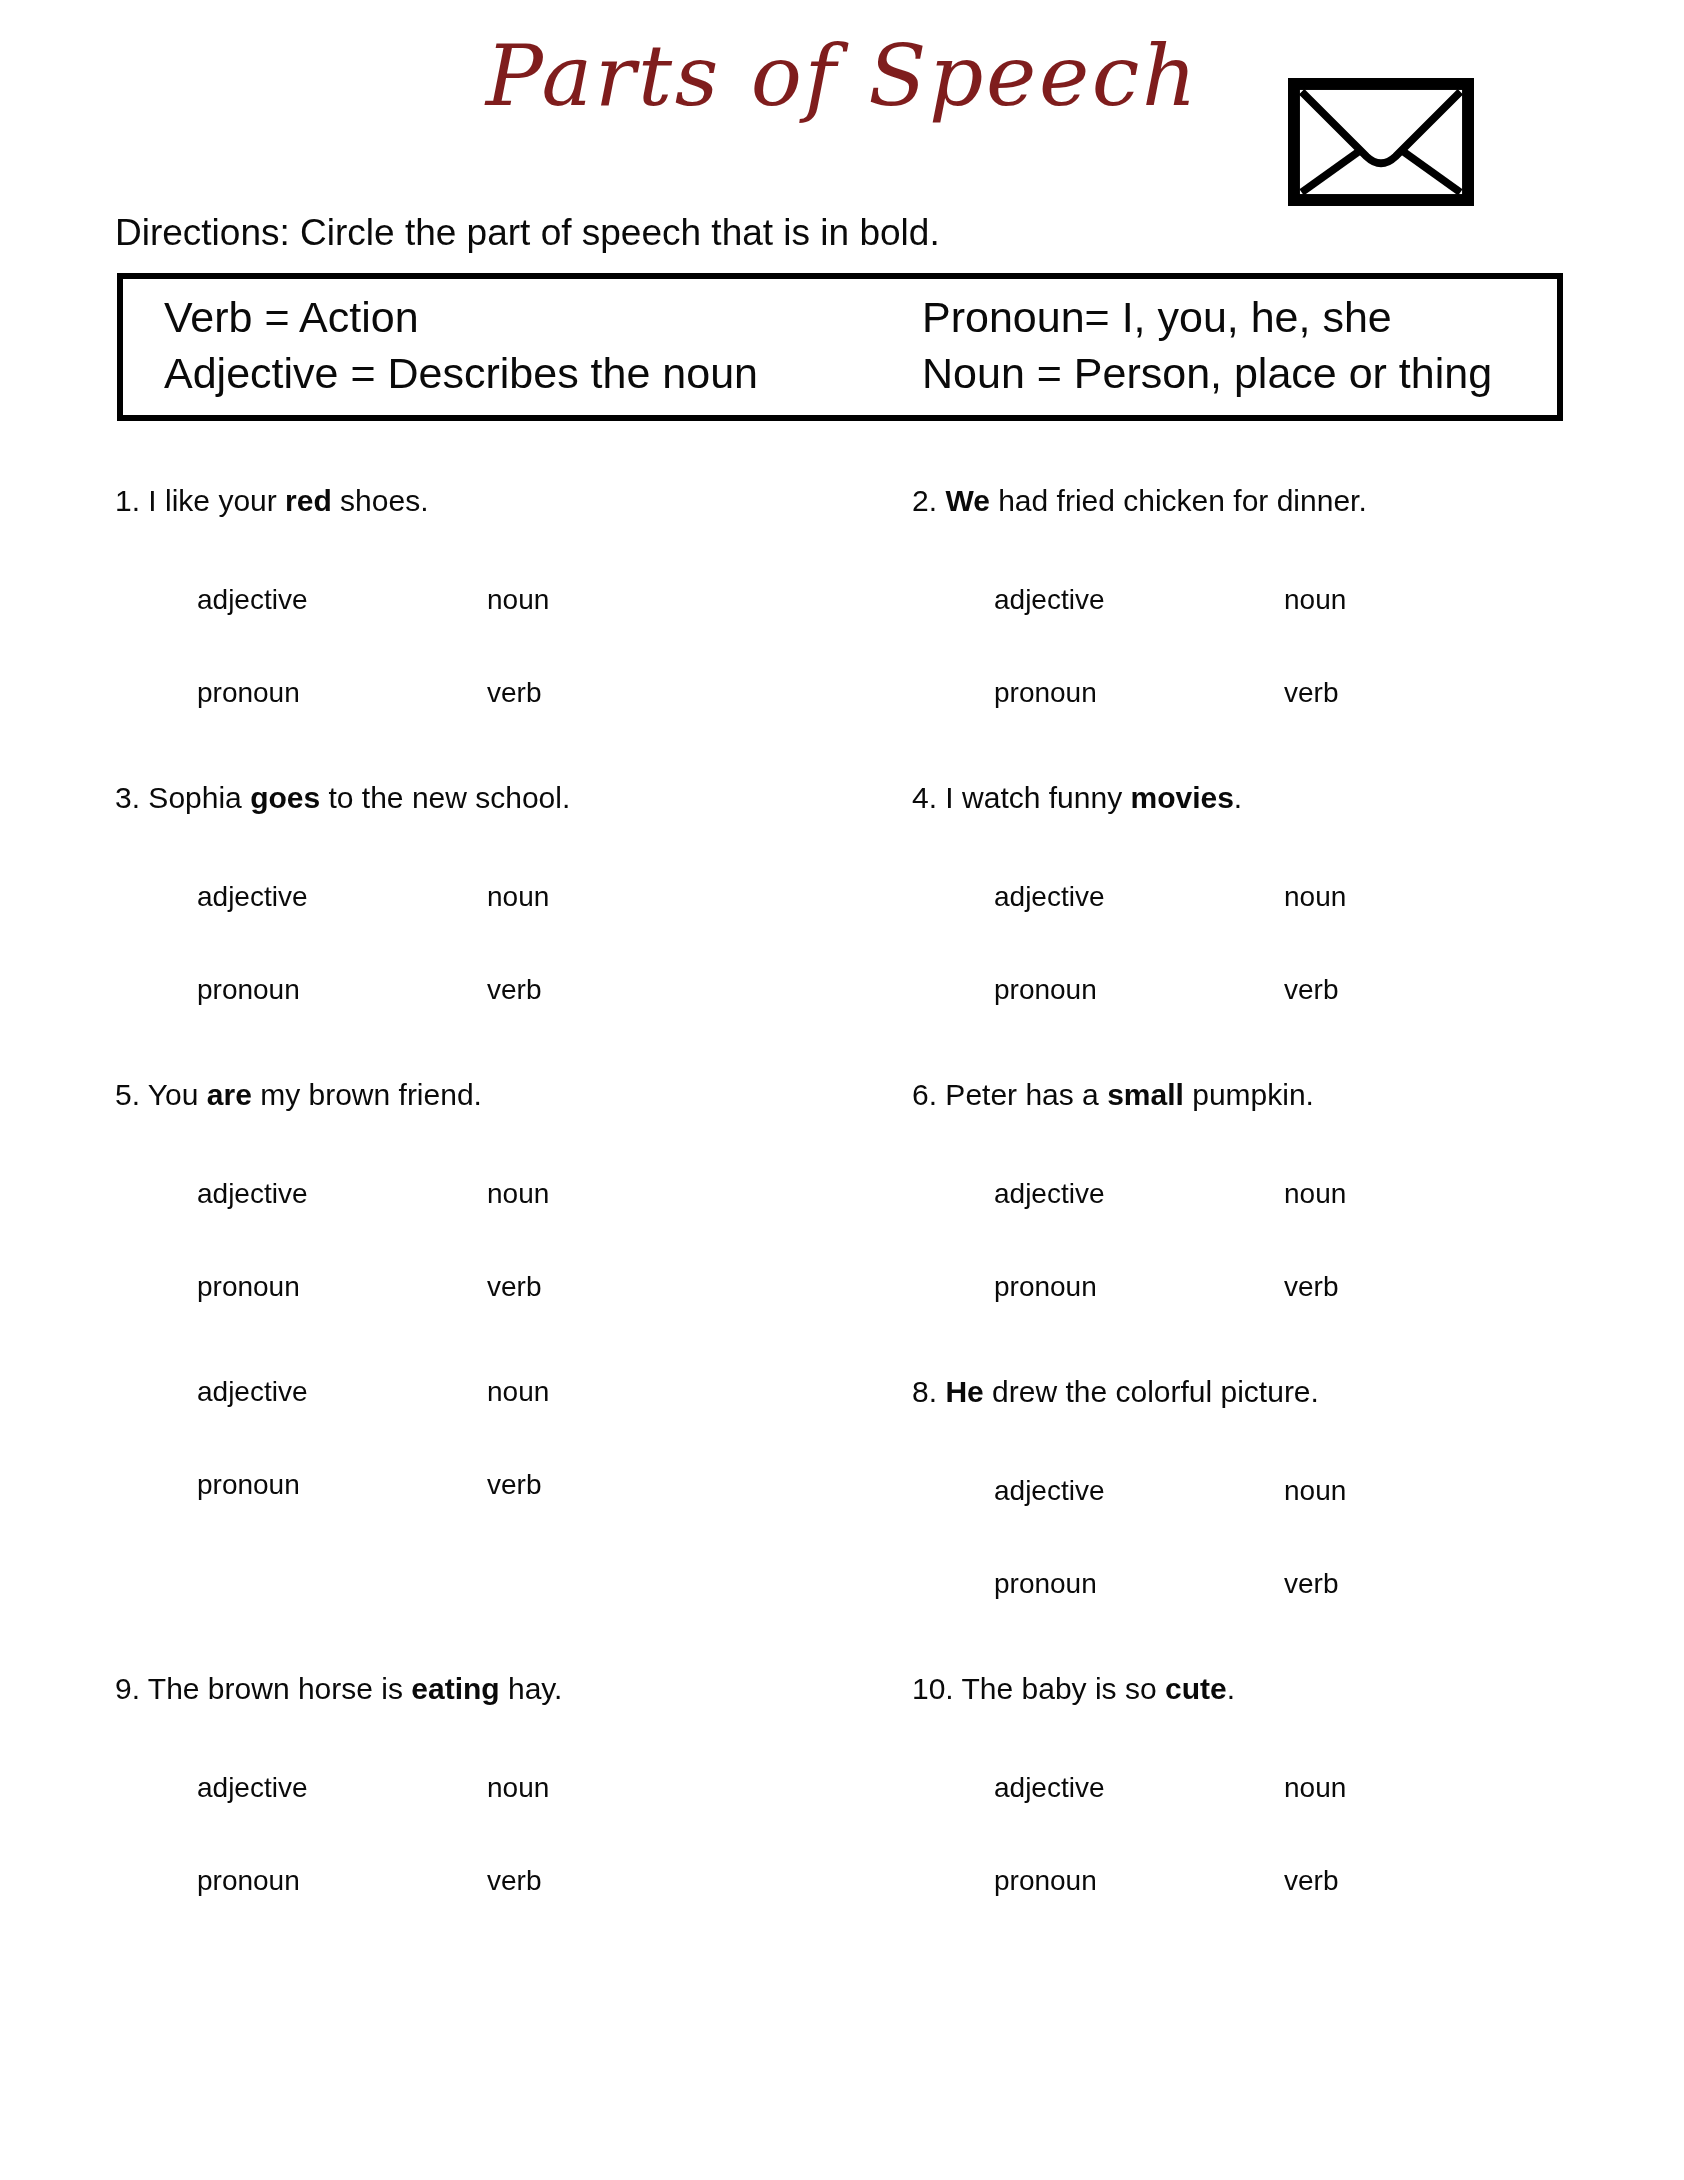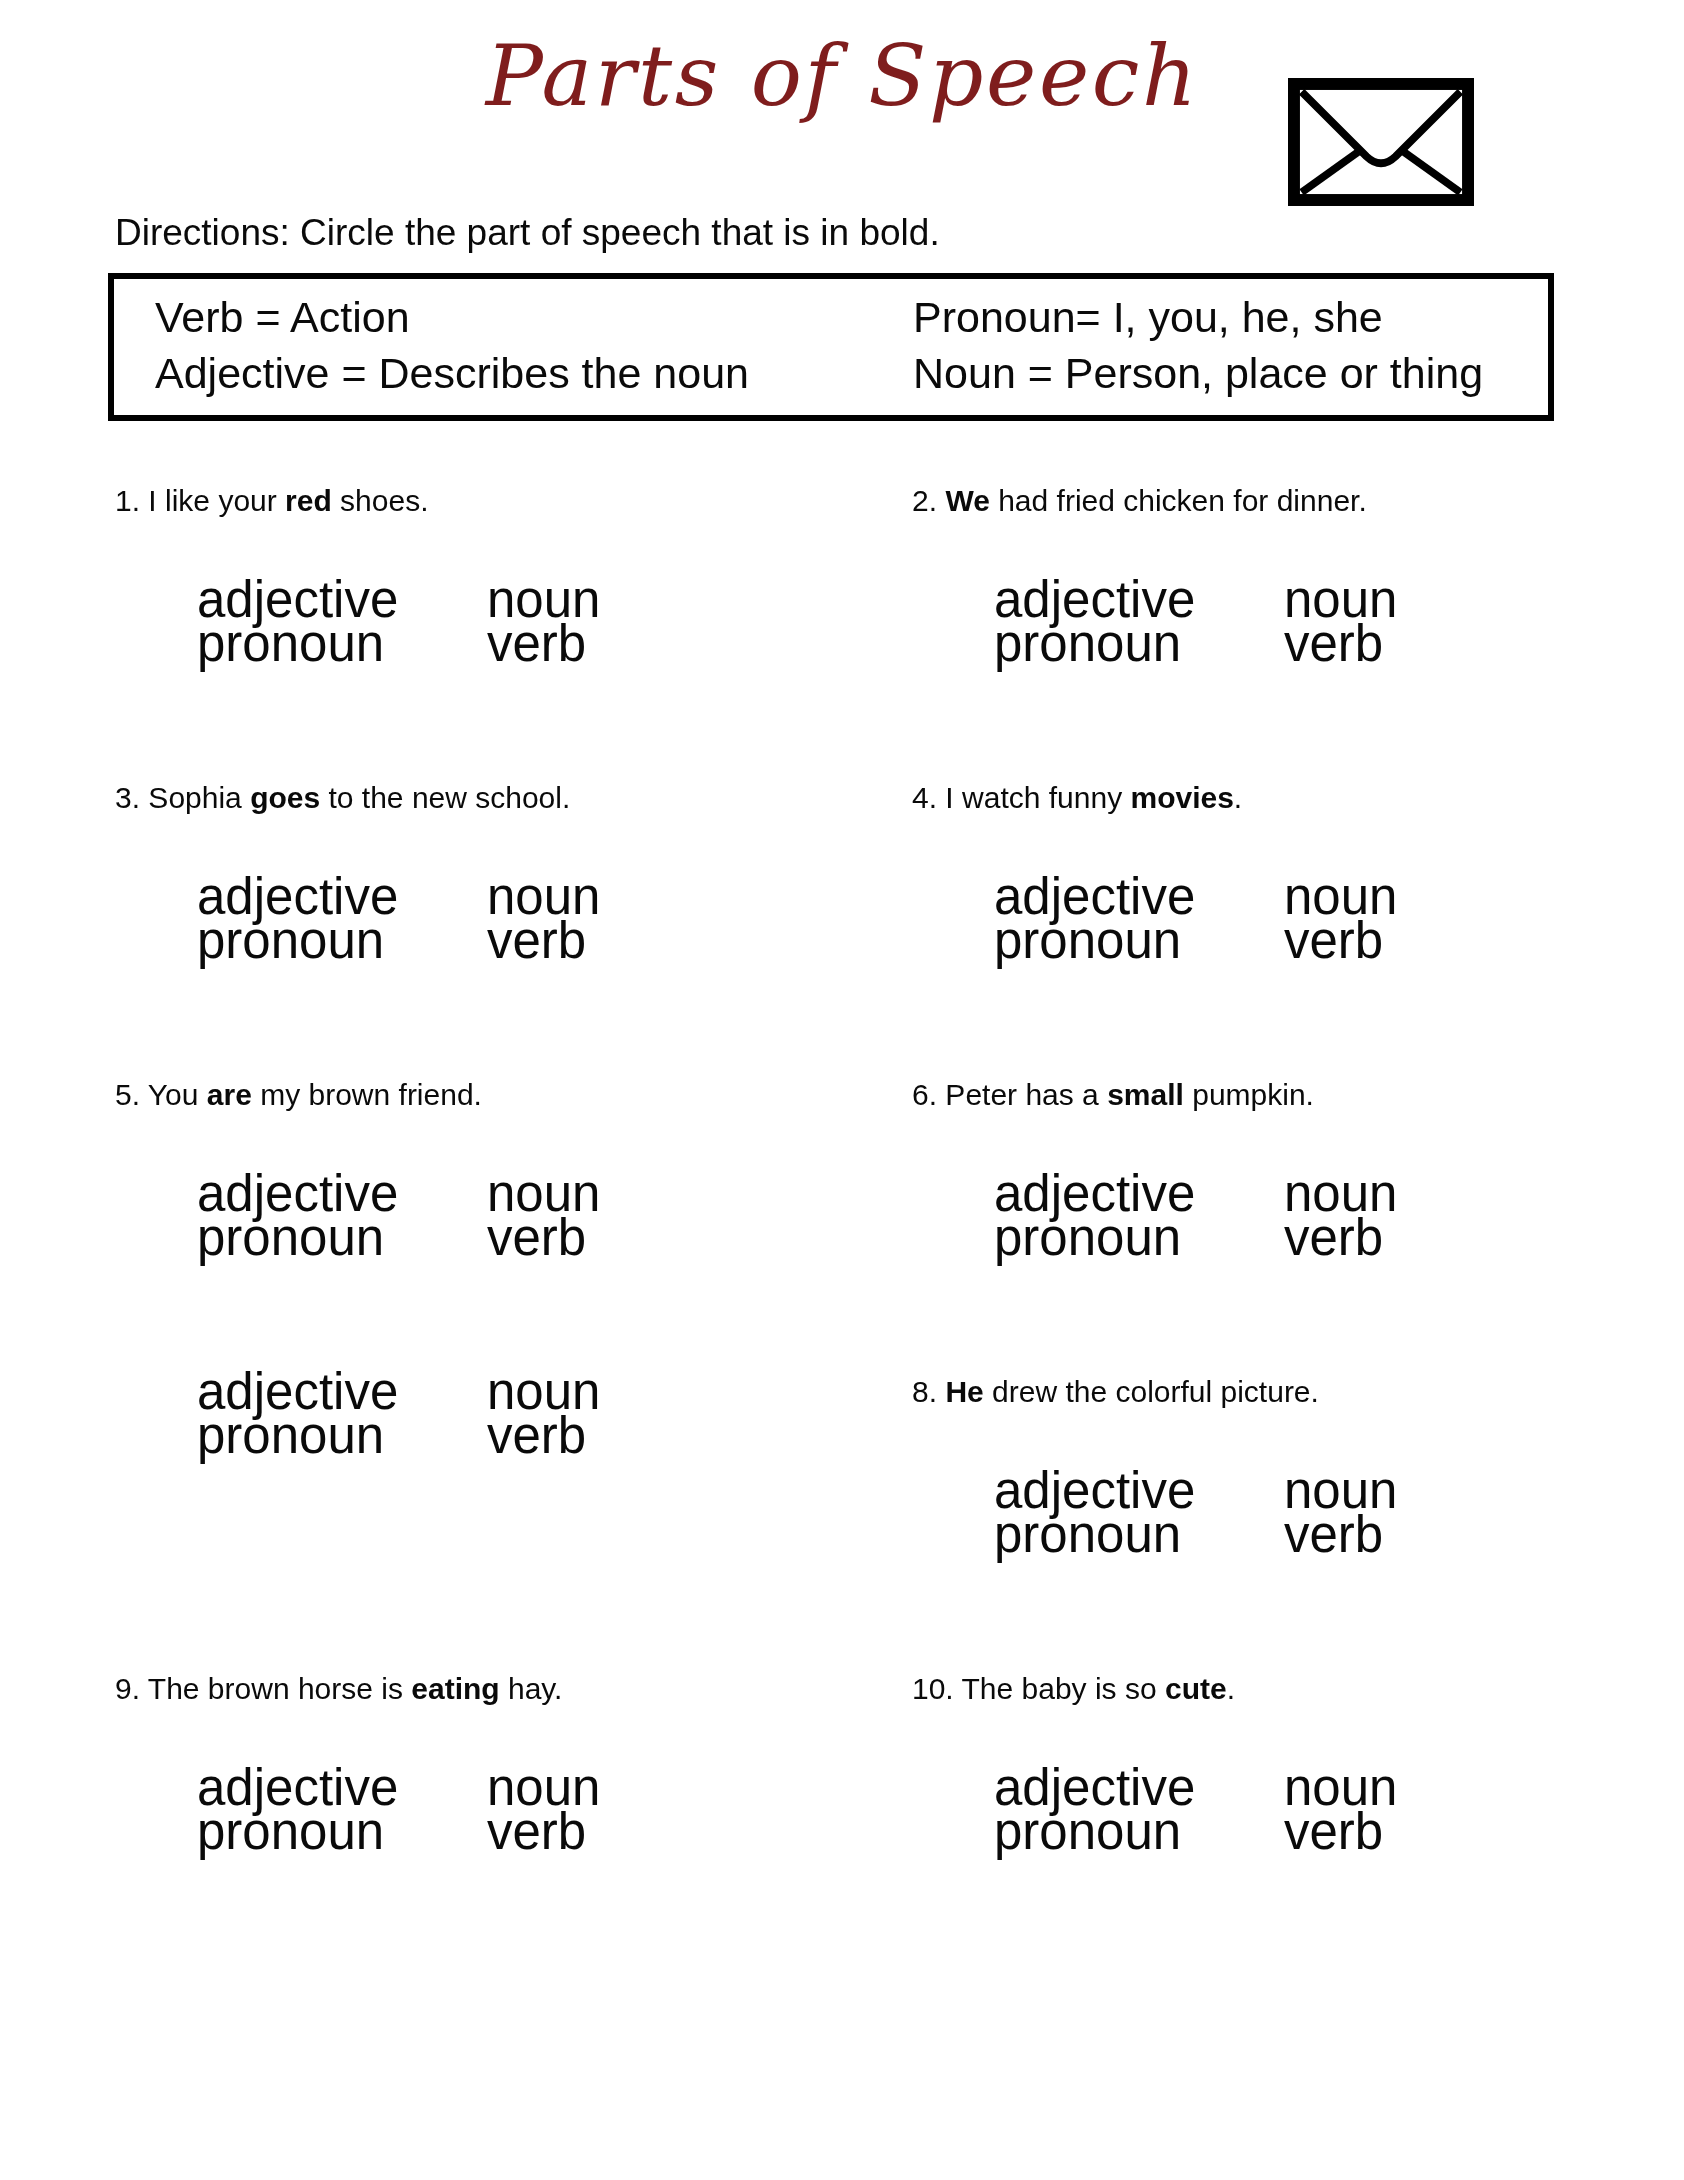--- a/index.html
+++ b/index.html
@@ -21,39 +21,39 @@
   }
   .envelope {
     position: absolute; top: 78px; left: 1288px;
     width: 186px; height: 128px;
   }
   .directions {
     position: absolute; top: 211px; left: 115px;
     font-size: 37px; line-height: 44px;
   }
   .keybox {
-    position: absolute; top: 273px; left: 108px; width: 1446px;
+    position: absolute; top: 273px; left: 117px; width: 1446px;
     border: 6px solid #000;
     padding: 10.2px 17px 13.6px 41px;
     display: grid; grid-template-columns: 758px auto;
     grid-auto-flow: column;
     grid-template-rows: auto auto;
   }
   .keyline { font-size: 43px; line-height: 56px; white-space: nowrap; }
   .questions {
     position: absolute; top: 479px; left: 115px; width: 1540px;
     display: grid; grid-template-columns: 797px 1fr;
   }
   .q-block { min-height: 297px; }
   .q-sentence { font-size: 30px; line-height: 44px; margin-bottom: 55px; }
   .q-sentence b { font-weight: bold; }
   .q-options {
     display: grid; grid-template-columns: 290px 187px;
-    padding-left: 82px;
-    font-size: 51px; line-height: 44px;
+    row-gap: 49px; padding-left: 82px;
+    font-size: 28px; line-height: 44px;
   }
   .opt { display: block; }
   .opt-center { text-align: left; }
 </style>
 </head>
 <body>
 
 <div class="page">
 
   <h1 class="title">Parts of Speech</h1>

